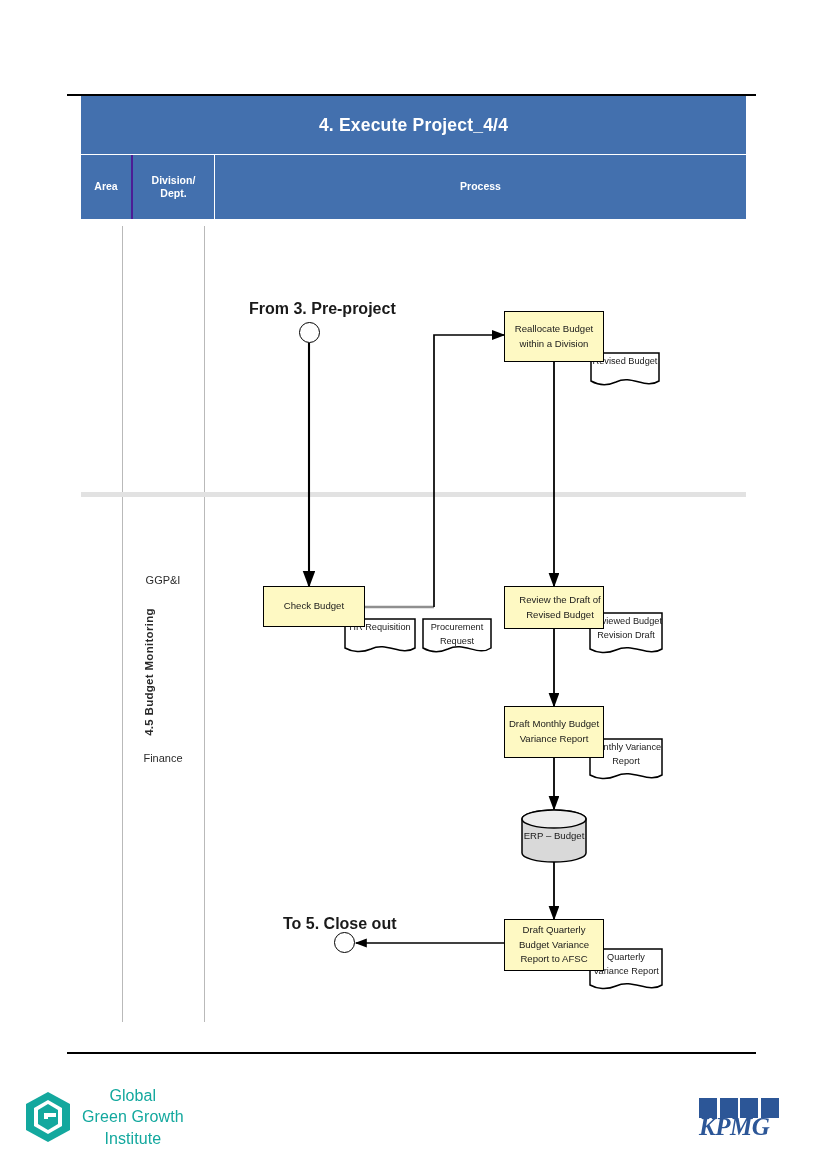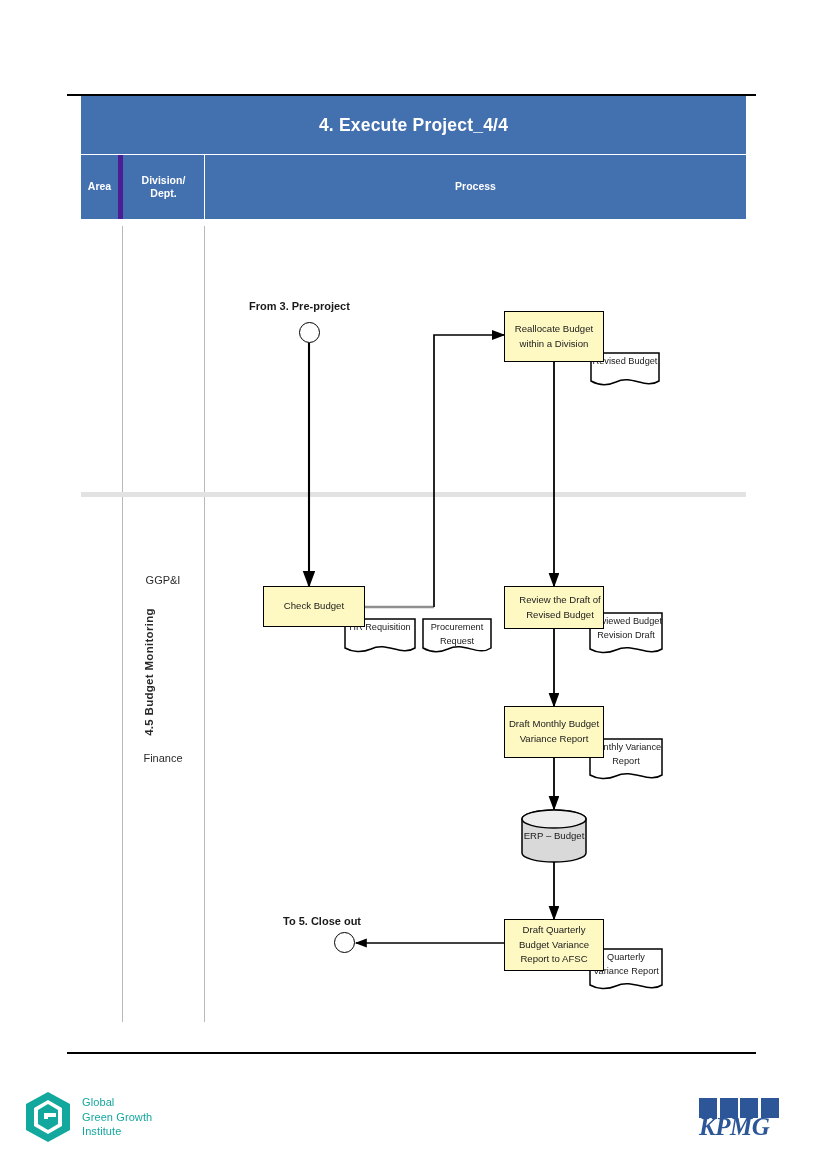--- a/index.html
+++ b/index.html
@@ -34,21 +34,21 @@
   }
   .hdr-row {
     display:flex; height:65px; background:#4370AE;
     border-top:1px solid #fff;
   }
   .hdr-cell {
     color:#fff; font-size:10.5px; font-weight:bold;
     display:flex; align-items:center; justify-content:center;
     text-align:center; line-height:1.25;
   }
-  .hdr-area { width:42px; border-right:5px solid #4c1d95;text-align:right; }
+  .hdr-area { width:52px; border-right:2px solid #4c1d95;text-align:right; }
   .hdr-div  { width:82px; border-right:1px solid #fff;align-items:center; }
   .hdr-proc { flex:1; }
 
   
   .body-area {
     position:absolute; left:81px; top:226px; width:665px; height:796px;
   }
   .col-line {
     position:absolute; top:0; bottom:0; width:1px; background:#b9b9b9;
   }
@@ -127,33 +127,34 @@
 
   
   .circ {
     position:absolute; width:21px; height:21px;
     border:1.7px solid #000; border-radius:50%;
     background:#fff; z-index:7;
   }
 
   
   .flab {
-    position:absolute; font-size:11px; font-weight:bold;
+    position:absolute; font-size:16px; font-weight:bold;
     color:#1a1a1a; white-space:nowrap; z-index:7;
   }
 
   
   .gggi-logo {
     position:absolute; left:24px; top:1084px;
     width:176px; height:66px;
     display:flex; align-items:center; gap:10px;
   }
   .gggi-text {
-    font-size:11px; color:#13a89e; line-height:1.32;
+    font-size:16px; color:#13a89e; line-height:1.32;
     letter-spacing:.1px;
+    text-align:center;
   }
   .kpmg-logo {
     position:absolute; left:699px; top:1098px; width:86px; height:46px;
   }
   .kpmg-bars { display:flex; gap:2.5px; }
   .kpmg-bars span {
     display:block; width:18px; height:20px; background:#2c5697;
   }
   .kpmg-word {
     font-family:"Liberation Serif", serif;

